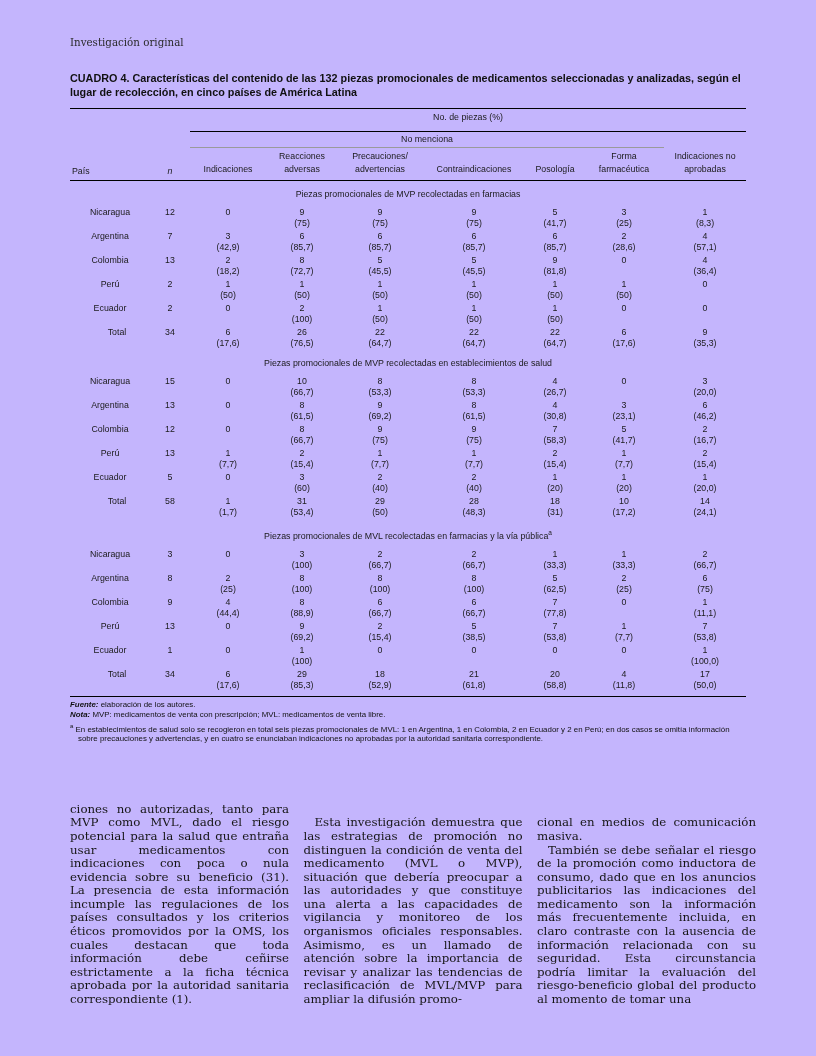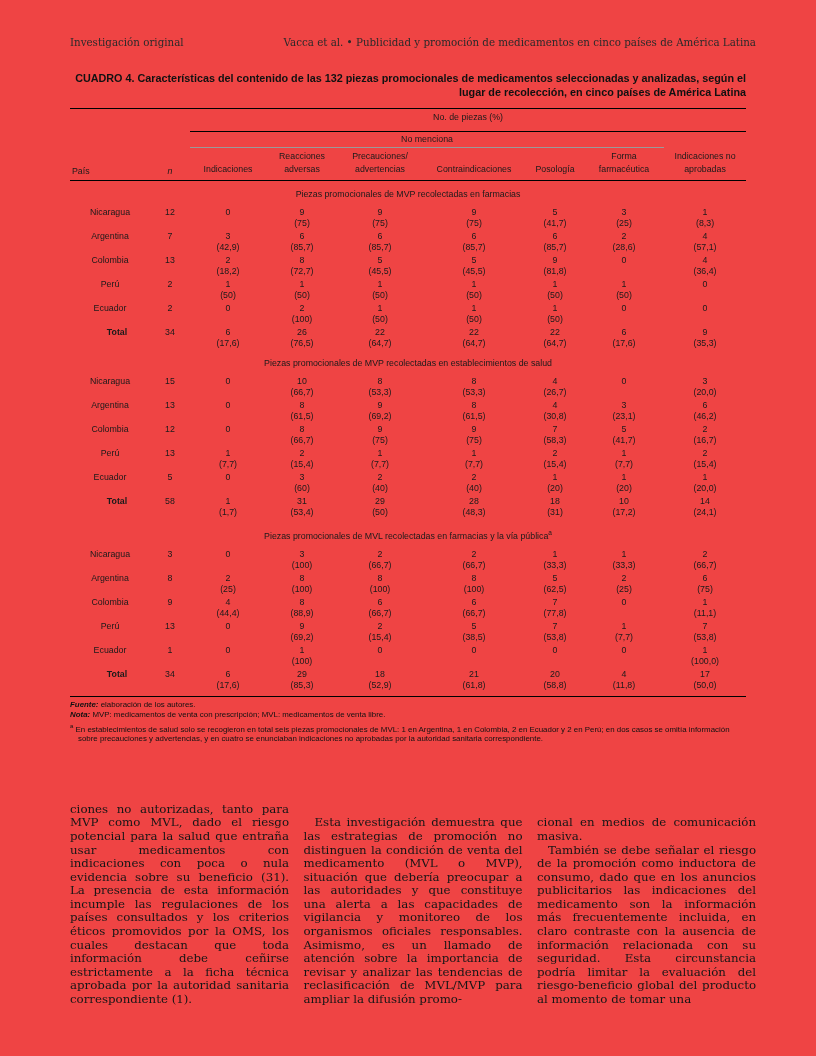--- a/index.html
+++ b/index.html
@@ -1,49 +1,49 @@
 <!DOCTYPE html>
 <html><head>
 <meta charset="utf-8">
 <style>
   * { box-sizing: border-box; }
   html, body { margin: 0; padding: 0; background: #e8e8e8; }
   .page {
-    width: 816px; height: 1056px; background: #ef4444; position: relative;
+    width: 816px; height: 1056px; background: #c4b5fd; position: relative;
     margin: 0 auto; overflow: hidden; color: #1a1a1a;
     font-family: "Liberation Sans", sans-serif;
   }
   .running-head {
     position: absolute; top: 36px; left: 70px; width: 686px;
     display: flex; justify-content: space-between;
     font-family: "DejaVu Serif", serif; font-size: 10.3px; color: #2a2a2a;
   }
   .content { position: absolute; top: 72px; left: 70px; width: 690px; }
   .table-title {
     width: 676px; margin: 0 0 9px 0; font-weight: 700;
-    font-size: 10.8px; line-height: 13.5px; color: #111; text-align: right;
+    font-size: 10.8px; line-height: 13.5px; color: #111;
   }
   table.cuadro {
     border-collapse: collapse; table-layout: fixed; width: 676px;
     border-bottom: 1.6px solid #000;
   }
   table.cuadro th, table.cuadro td { font-size: 8.8px; font-weight: 400; }
   thead th { vertical-align: bottom; padding: 2px 2px 4px; }
   th.bt { border-top: 1.6px solid #000; }
   th.c-pais-h { text-align: left; padding-left: 2px; border-bottom: 1.6px solid #000; }
   th.c-n-h { text-align: center; border-bottom: 1.6px solid #000; }
   th.group1 { text-align: center; border-bottom: 0.9px solid #000; padding: 3px 0 9px; }
   th.group2 { text-align: center; border-bottom: 1.6px solid #9a9a9a; padding: 2px 0 3px; }
   th.spacer { border-bottom: none; }
   tr.labels th { border-bottom: 1.6px solid #000; line-height: 13px; }
   tbody td { text-align: center; vertical-align: top; padding: 1px 2px; line-height: 11px; }
   td.section-heading { text-align: center; padding: 8px 0 6px; }
   td.section-heading sup { font-size: 6.5px; }
   td.c-pais { text-align: center; padding-left: 2px; }
-  td.c-pais.is-total { padding-left: 16px; font-weight: bold; }
+  td.c-pais.is-total { padding-left: 16px; }
   .num, .pct { line-height: 11px; min-height: 11px; }
   tbody tr:last-child td { padding-bottom: 5px; }
   .footnotes { width: 676px; margin-top: 3px; font-size: 7.9px; line-height: 10.3px; color: #111; }
   .fn-label { font-weight: 700; font-style: italic; }
   .fn-a { padding-left: 8px; text-indent: -8px; }
   .fn-a sup { font-size: 6px; }
   .body-columns {
     margin-top: 58px; width: 686px; display: flex; justify-content: space-between;
     font-family: "DejaVu Serif", serif; font-size: 11.8px; line-height: 13.6px;
     text-align: justify; color: #161616; align-items: flex-end;
@@ -59,21 +59,20 @@
   .pgnum { font-weight: 700; }
   .journal { font-style: italic; }
 </style>
 </head>
 <body>
 
 <div class="page">
 
   <div class="running-head">
     <span>Investigación original</span>
-    <span>Vacca et al. • Publicidad y promoción de medicamentos en cinco países de América Latina</span>
   </div>
 
   <div class="content">
 
     <p class="table-title"><span>CUADRO 4.</span> <span>Características del contenido de las 132 piezas promocionales de medicamentos seleccionadas y analizadas, según el lugar de recolección, en cinco países de América Latina</span></p>
 
     <table class="cuadro">
       <colgroup>
         <col style="width:80px">
           <col style="width:40px">

